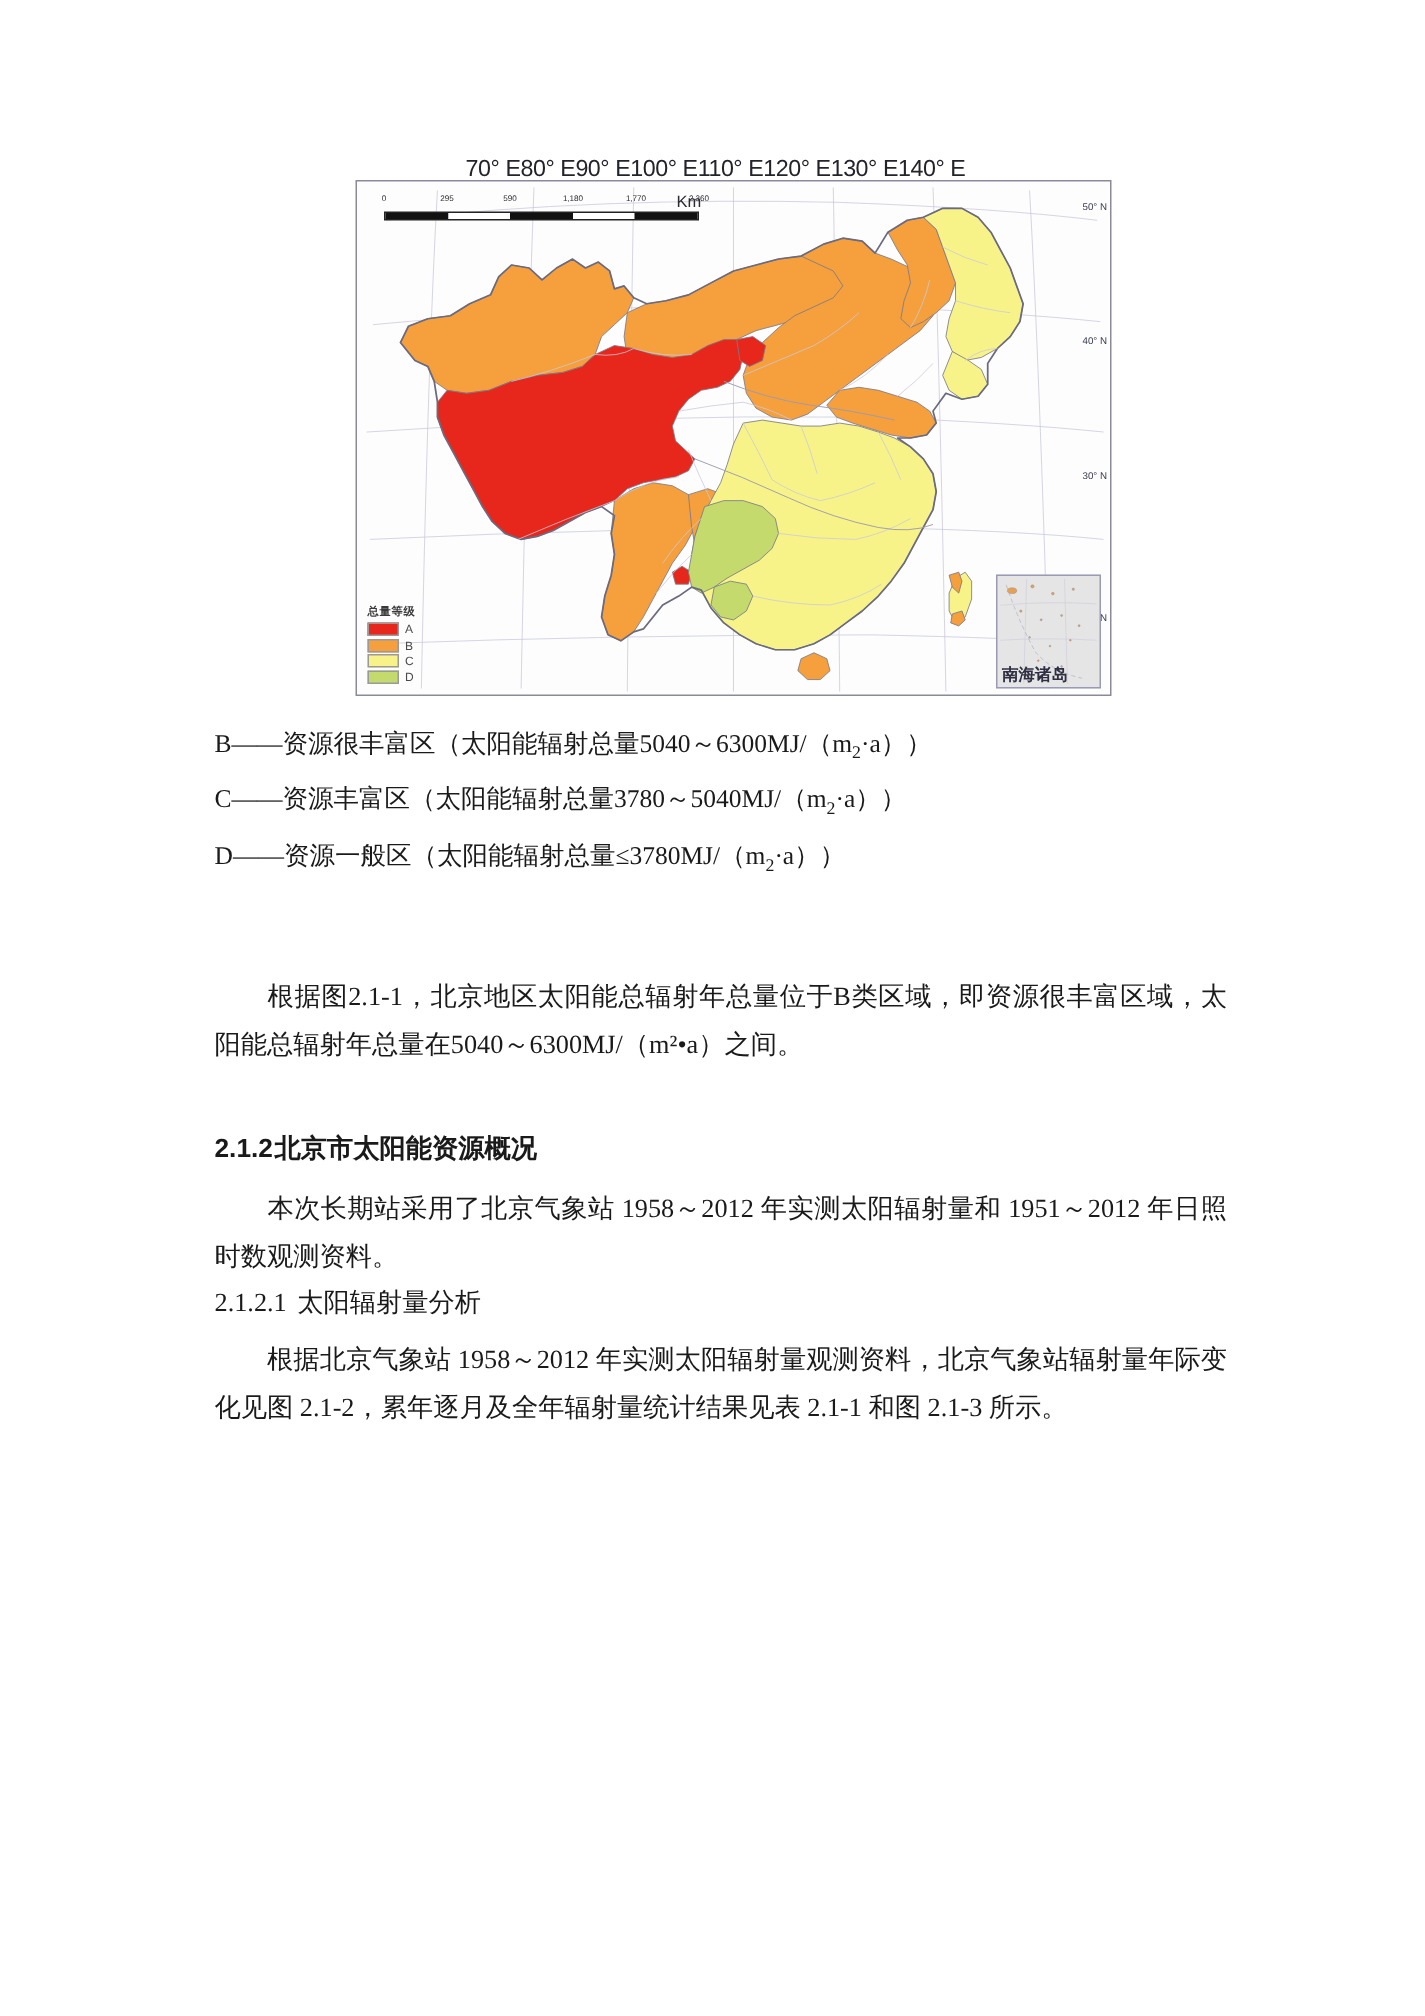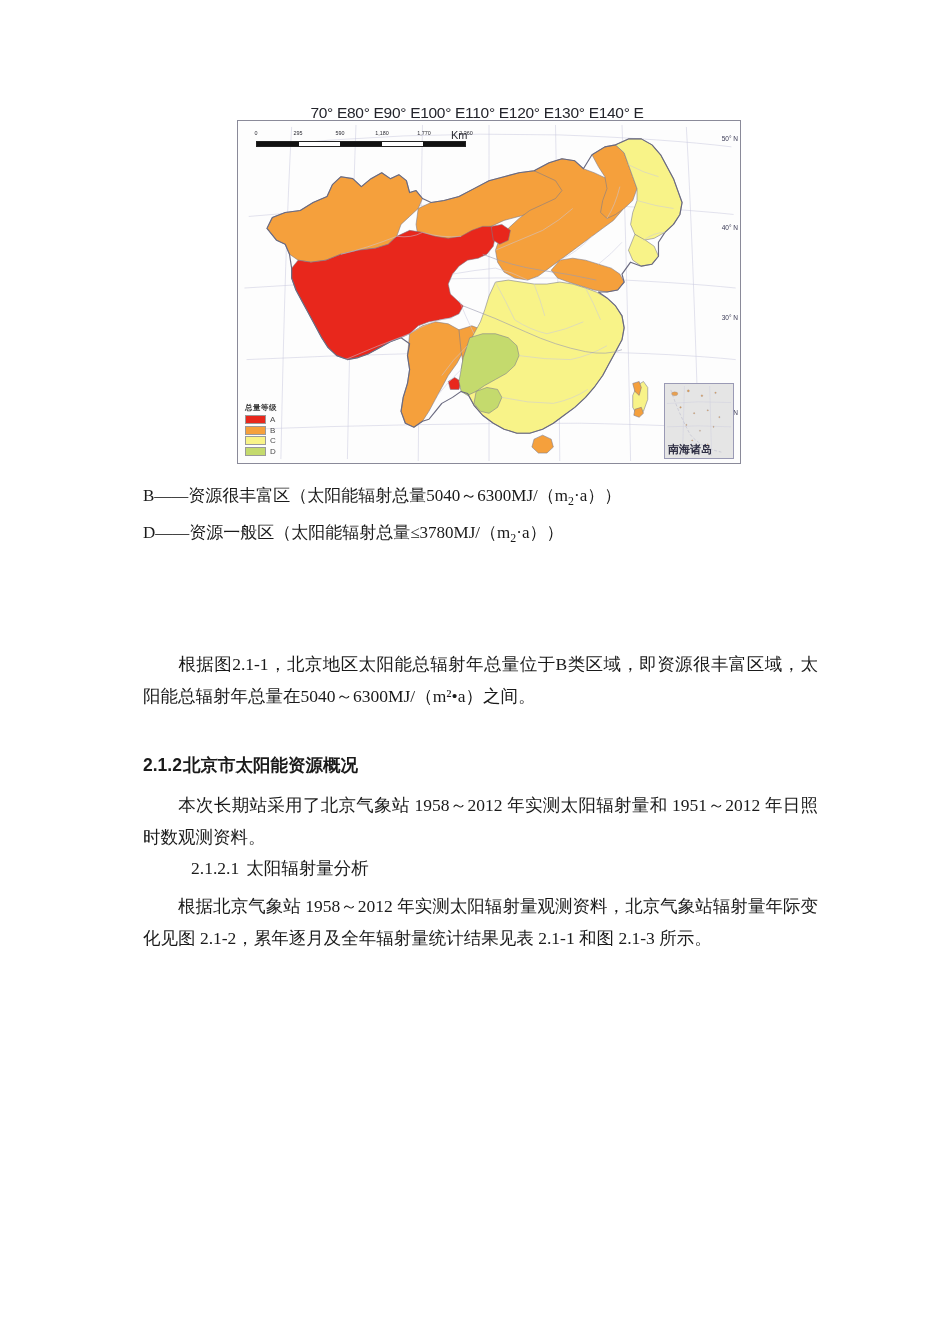--- a/index.html
+++ b/index.html
@@ -226,21 +226,21 @@
 
   .p2 { top: 789px; }
 
   .subheading {
     position: absolute;
     left: 143px;
     font-size: 17.5px;
     letter-spacing: 0px;
   }
   .h2121 { top: 856px; }
-  .h2121 .num { margin-right: 7px; margin-left: 48px; }
+  .h2121 .num { margin-right: 7px; }
 
   .p3 { top: 890px; }
 </style>
 </head>
 <body>
 
 <div class="page">
 
   <div class="figure-block">
 
@@ -439,20 +439,21 @@
           </g>
         </svg>
         <div class="inset-label">南海诸岛</div>
       </div>
 
     </div>
   </div>
 
   <div class="legend-defs">
     <div class="def-line"><span class="lbl">B</span><span>——</span><span>资源很丰富区（太阳能辐射总量5040～6300MJ/（m</span><sub>2</sub><span>·a））</span></div>
+    <div class="def-line"><span class="lbl">C</span><span>——</span><span>资源丰富区（太阳能辐射总量3780～5040MJ/（m</span><sub>2</sub><span>·a））</span></div>
     <div class="def-line"><span class="lbl">D</span><span>——</span><span>资源一般区（太阳能辐射总量≤3780MJ/（m</span><sub>2</sub><span>·a））</span></div>
   </div>
 
 
   <div class="para p1"><span class="indent"></span><span>根据图2.1-1，北京地区太阳能总辐射年总量位于B类区域，即资源很丰富区域，太阳能总辐射年总量在5040～6300MJ/（m²•a）之间。</span></div>
 
   <div class="heading h212"><span class="num">2.1.2</span><span>北京市太阳能资源概况</span></div>
 
   <div class="para p2"><span class="indent"></span><span>本次长期站采用了北京气象站 1958～2012 年实测太阳辐射量和 1951～2012 年日照时数观测资料。</span></div>
 

